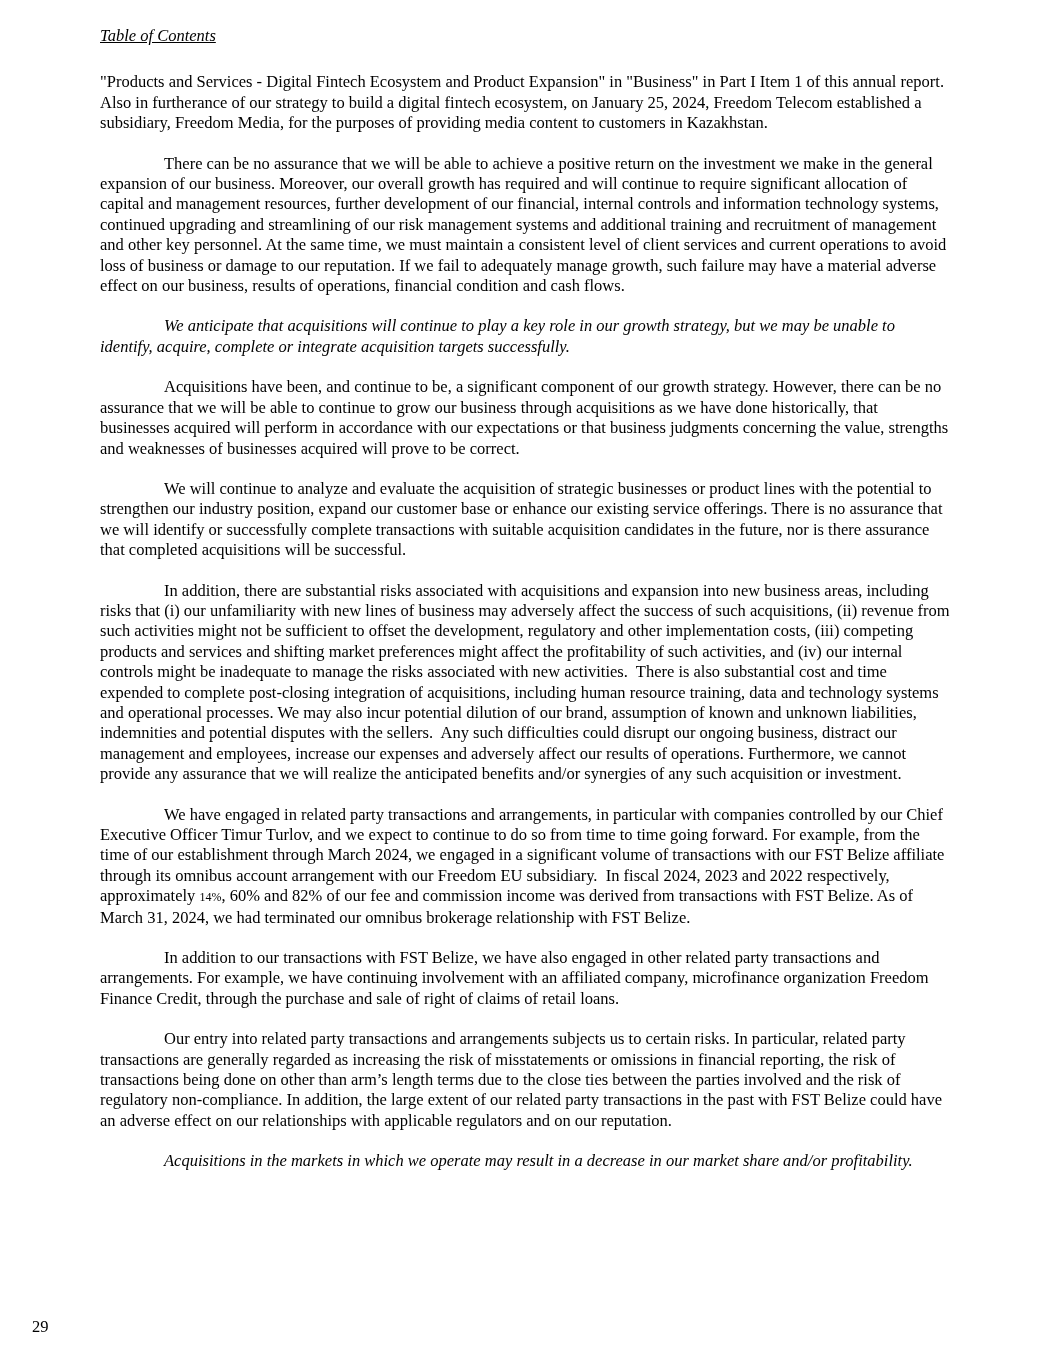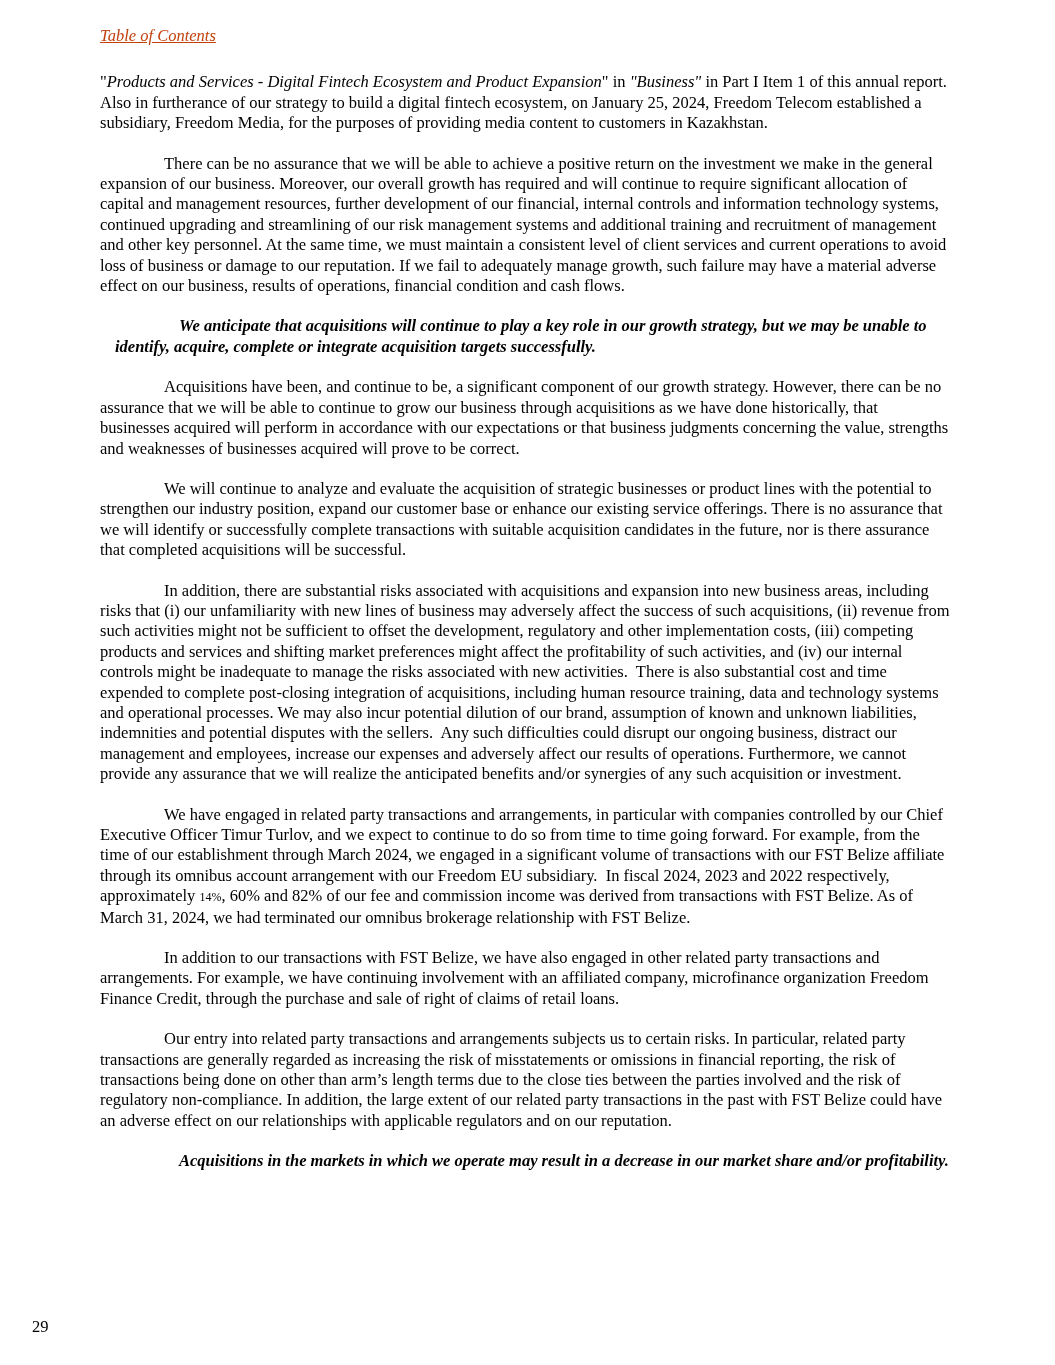--- a/index.html
+++ b/index.html
@@ -14,42 +14,40 @@
     font-family: "Liberation Serif", "DejaVu Serif", serif;
     font-size: 16.5px;
     line-height: 20.4px;
     color: #000000;
     position: relative;
   }
   .page {
     padding: 26px 104px 0 100px;
   }
   .toc-link {
-    color: #c2410c;
+    color: #000000;
     font-style: italic;
     text-decoration: underline;
     cursor: pointer;
   }
   .toc-wrap {
     margin: 0 0 26px 0;
   }
   p {
     margin: 0 0 20px 0;
     text-align: left;
   }
   .indent {
     text-indent: 64px;
   }
   .heading {
-    font-weight: bold;
+    font-weight: normal;
     font-style: italic;
-    margin-left: 15px;
   }
   .italic {
-    font-style: italic;
   }
   .small {
     font-size: 12px;
   }
   .page-number {
     position: absolute;
     bottom: 28px;
     left: 0;
     width: 100%;
     margin-left: 32px;

